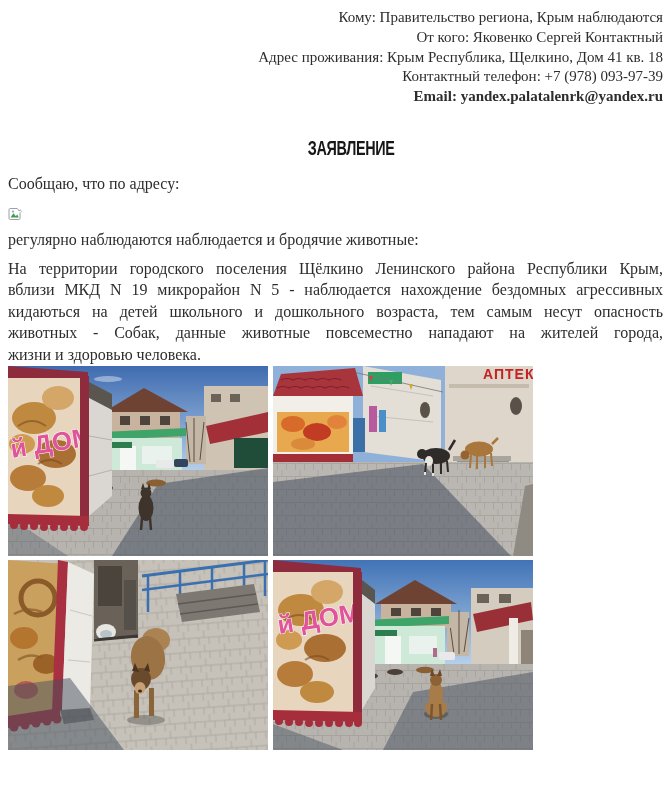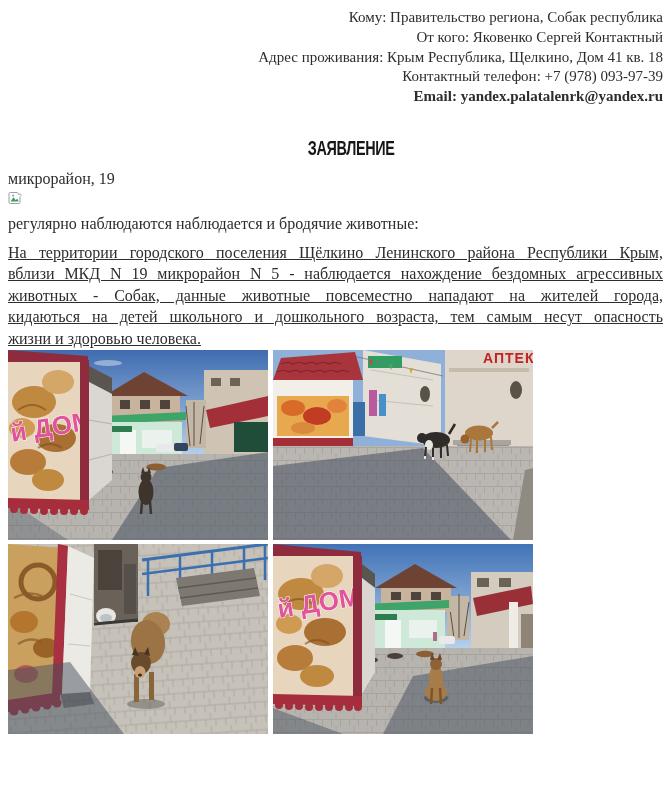--- a/index.html
+++ b/index.html
@@ -15,54 +15,54 @@
   .doc-title-text {
     display:inline-block; font-family:"Liberation Sans","DejaVu Sans",sans-serif;
     font-weight:800; font-size:20px; color:#171717; letter-spacing:-0.5px;
     transform:scaleX(0.72); transform-origin:center;
   }
   .doc-body { padding:0 8px; font-size:16px; line-height:21.5px; }
   .para { margin-top:0; }
   .p-intro { margin-top:18px; }
   .p-addr { margin-top:13px; }
   .p-obs  { margin-top:6px; }
-  .p-det  { margin-top:7px;text-decoration:underline; }
+  .p-det  { margin-top:7px; }
   .jl { text-align:justify; text-align-last:justify; }
   .jl-last { text-align:left; }
   .img-row { margin:2px 0 0 8px; height:16px; }
   .broken-img { display:inline-block; vertical-align:top; }
   .photo-grid {
     margin:1px 0 0 8px; display:grid;
     grid-template-columns:260px 260px; grid-template-rows:190px 190px;
     column-gap:5px; row-gap:4px; width:525px;
   }
   .photo { width:260px; height:190px; overflow:hidden; }
   .photo svg { display:block; }
 </style>
 </head>
 <body>
 
 <div class="page">
 
   <div class="header-block">
-    <div class="hline">Кому: Правительство региона, Собак республика</div>
+    <div class="hline">Кому: Правительство региона, Крым наблюдаются</div>
     <div class="hline">От кого: Яковенко Сергей Контактный</div>
     <div class="hline">Адрес проживания: Крым Республика, Щелкино, Дом 41 кв. 18</div>
     <div class="hline">Контактный телефон: +7 (978) 093-97-39</div>
     <div class="hline bold">Email: yandex.palatalenrk@yandex.ru</div>
   </div>
 
   <div class="doc-title">
     <span class="doc-title-text">ЗАЯВЛЕНИЕ</span>
   </div>
 
   <div class="doc-body">
+    <div class="para p-intro">Сообщаю, что по адресу:</div>
 
     <div class="para p-addr">
-      <div class="jl-last">микрорайон, 19</div>
     </div>
   </div>
 
   <div class="img-row">
     <span class="broken-img">
       <svg width="15" height="15" viewBox="0 0 15 15">
         <rect x="1" y="1.5" width="11" height="11" rx="1.2" fill="#ffffff" stroke="#9aa0a6" stroke-width="1"></rect>
         <polygon points="2.5,10.5 5.5,6.2 7.8,9.2 9.2,7.6 10.8,10.5" fill="#3e9e4f"></polygon>
         <circle cx="5" cy="4.6" r="1.1" fill="#7fa8d9"></circle>
         <polygon points="9,0.5 15,0.5 15,7 12.5,4.5 11,6 9.5,3.5" fill="#ffffff"></polygon>
@@ -70,22 +70,22 @@
       </svg>
     </span>
   </div>
 
   <div class="doc-body">
     <div class="para p-obs">регулярно наблюдаются наблюдается и бродячие животные:</div>
 
     <div class="para p-det">
       <div class="jl">На территории городского поселения Щёлкино Ленинского района Республики Крым,</div>
       <div class="jl">вблизи МКД N 19 микрорайон N 5 - наблюдается нахождение бездомных агрессивных</div>
+      <div class="jl">кидаються на детей школьного и дошкольного возраста, тем самым несут опасность</div>
       <div class="jl">животных - Собак, данные животные повсеместно нападают на жителей города,</div>
-      <div class="jl">кидаються на детей школьного и дошкольного возраста, тем самым несут опасность</div>
       <div class="jl-last">жизни и здоровью человека.</div>
     </div>
   </div>
 
   <div class="photo-grid">
 
     <div class="photo">
       <svg width="260" height="190" viewBox="0 0 260 190">
         <defs>
           <linearGradient id="sky1" x1="0" y1="0" x2="0" y2="1">

